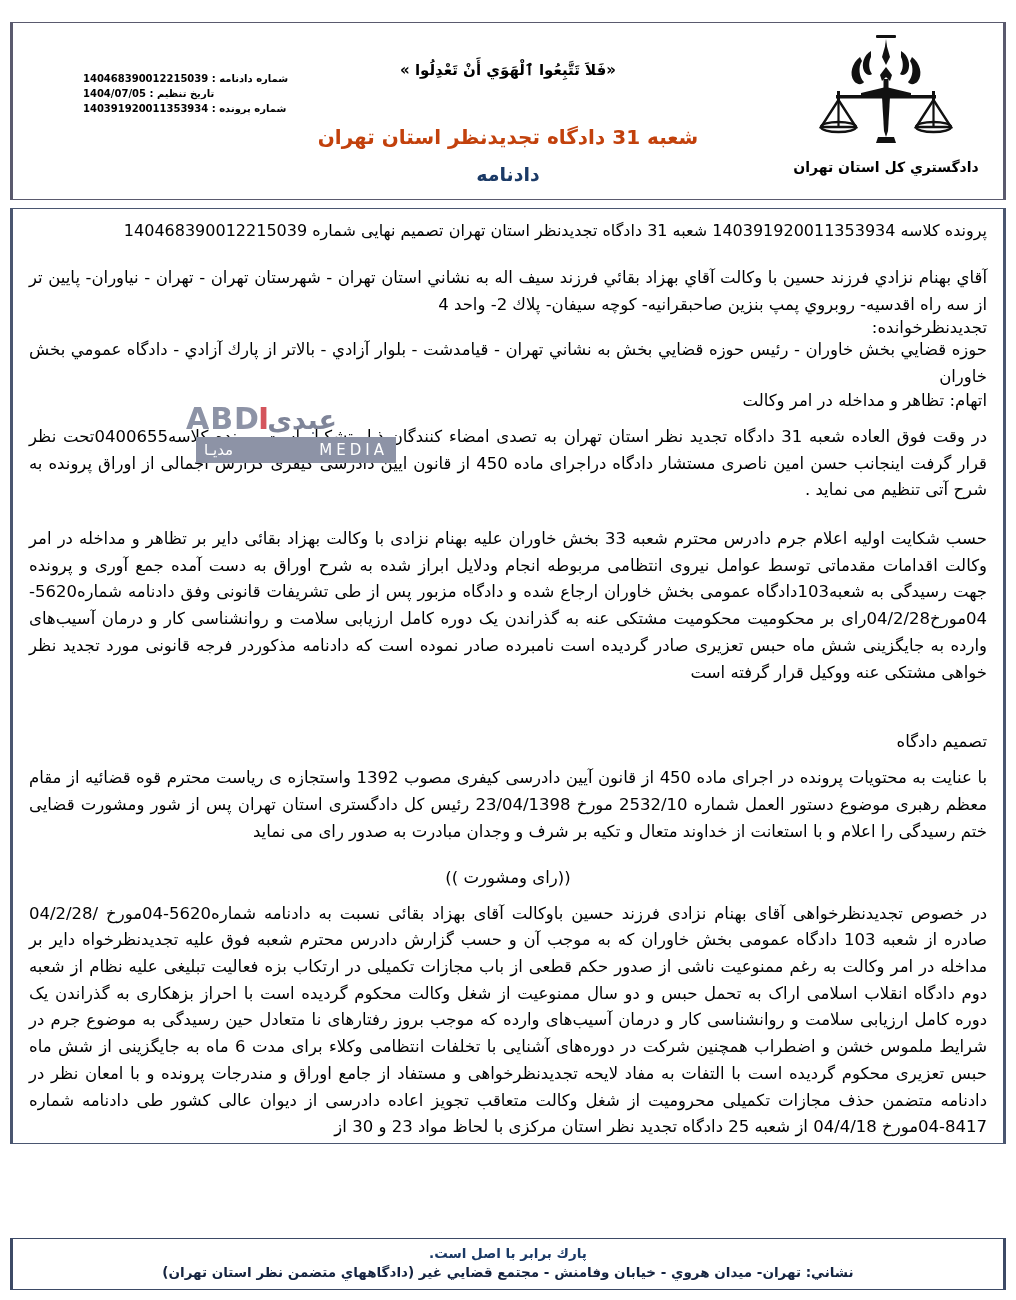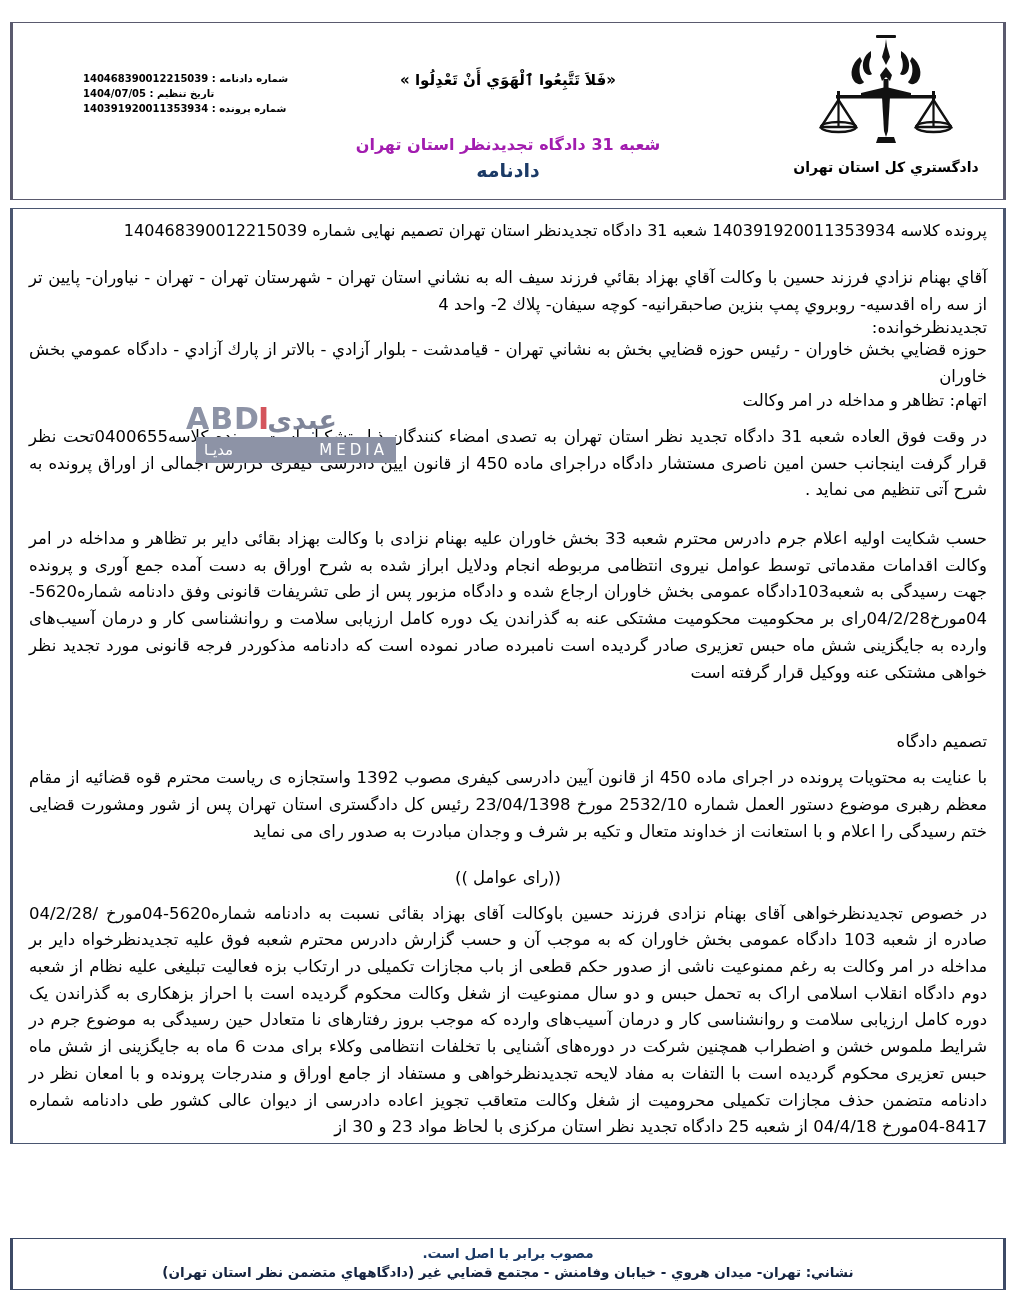--- a/index.html
+++ b/index.html
@@ -67,36 +67,36 @@
   .center-col {
     position: absolute;
     left: 0;
     right: 0;
     top: 0;
     width: 100%;
     text-align: center;
     pointer-events: none;
   }
   .verse {
-    margin-top: 48px;
+    margin-top: 38px;
     font-size: 15px;
     font-weight: bold;
     letter-spacing: 0px;
     direction: rtl;
     color: #000;
   }
   .branch-title {
     margin-top: 46px;
-    font-size: 16px;
-    font-weight: bold;
-    direction: rtl;
-    color: #a21caf;
+    font-size: 20px;
+    font-weight: bold;
+    direction: rtl;
+    color: #c2410c;
   }
   .doc-title {
-    margin-top: 5px;
+    margin-top: 14px;
     font-size: 19px;
     font-weight: bold;
     color: #1b3a66;
     direction: rtl;
   }
 
   
   .emblem-wrap {
     position: absolute;
     right: 22px;
@@ -355,38 +355,38 @@
     <div class="spacer-xl"></div>
 
     <div class="right-head">تصمیم دادگاه</div>
 
     <div class="spacer-sm"></div>
 
     <div class="body-text para">با عنایت به محتویات پرونده در اجرای ماده 450 از قانون آیین دادرسی کیفری مصوب 1392 واستجازه ی ریاست محترم قوه قضائیه از مقام معظم رهبری موضوع دستور العمل شماره 2532/10 مورخ 23/04/1398 رئیس کل دادگستری استان تهران پس از شور ومشورت قضایی ختم رسیدگی را اعلام و با استعانت از خداوند متعال و تکیه بر شرف و وجدان مبادرت به صدور رای می نماید</div>
 
     <div class="spacer-md"></div>
 
-    <div class="centered-head">((رای عوامل ))</div>
+    <div class="centered-head">((رای ومشورت ))</div>
 
     <div class="spacer-sm"></div>
 
     <div class="body-text para">در خصوص تجدیدنظرخواهی آقای بهنام نزادی فرزند حسین باوکالت آقای بهزاد بقائی نسبت به دادنامه شماره5620-04مورخ /04/2/28 صادره از شعبه 103 دادگاه عمومی بخش خاوران که به موجب آن و حسب گزارش دادرس محترم شعبه فوق علیه تجدیدنظرخواه دایر بر مداخله در امر وکالت به رغم ممنوعیت ناشی از صدور حکم قطعی از باب مجازات تکمیلی در ارتکاب بزه فعالیت تبلیغی علیه نظام از شعبه دوم دادگاه انقلاب اسلامی اراک به تحمل حبس و دو سال ممنوعیت از شغل وکالت محکوم گردیده است با احراز بزهکاری به گذراندن یک دوره کامل ارزیابی سلامت و روانشناسی کار و درمان آسیب‌های وارده که موجب بروز رفتارهای نا متعادل حین رسیدگی به موضوع جرم در شرایط ملموس خشن و اضطراب همچنین شرکت در دوره‌های آشنایی با تخلفات انتظامی وکلاء برای مدت 6 ماه به جایگزینی از شش ماه حبس تعزیری محکوم گردیده است با التفات به مفاد لایحه تجدیدنظرخواهی و مستفاد از جامع اوراق و مندرجات پرونده و با امعان نظر در دادنامه متضمن حذف مجازات تکمیلی محرومیت از شغل وکالت متعاقب تجویز اعاده دادرسی از دیوان عالی کشور طی دادنامه شماره 8417-04مورخ 04/4/18 از شعبه 25 دادگاه تجدید نظر استان مرکزی با لحاظ مواد 23 و 30 از</div>
 
   </div>
 
   <div class="watermark">
     <div class="wm-row1">
       <span class="wm-abdi">ABD</span>
       <span class="wm-accent">I</span>
       <span class="wm-abdi-fa">عبدی</span>
     </div>
     <div class="wm-row2">
       <span class="wm-media">MEDIA</span>
       <span class="wm-media-fa">مدیـا</span>
     </div>
   </div>
 
   <div class="footer-box">
-    <div class="footer-line1">مصوب برابر با اصل است.</div>
+    <div class="footer-line1">پارك برابر با اصل است.</div>
     <div class="footer-line2">نشاني:  تهران- میدان هروي - خیابان وفامنش - مجتمع قضايي غیر (دادگاههاي متضمن نظر استان تهران)</div>
   </div>
 
 </div>
 
 </body></html>

